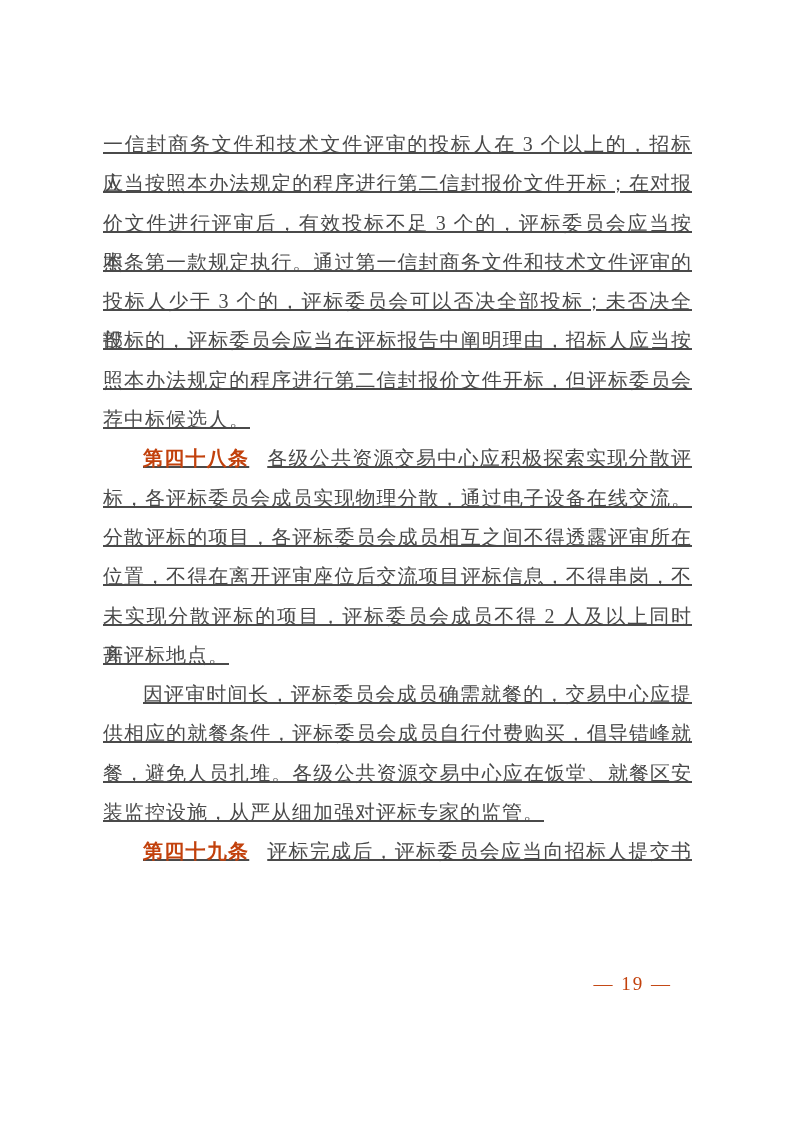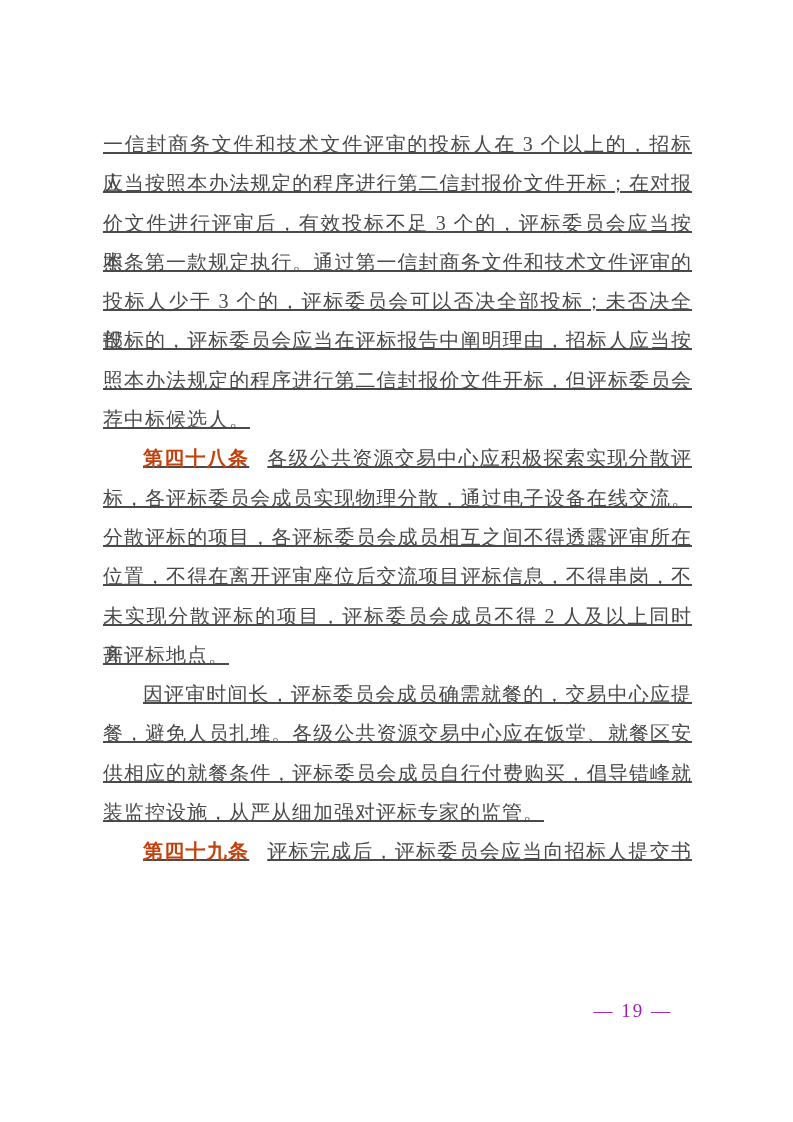--- a/index.html
+++ b/index.html
@@ -38,26 +38,26 @@
     text-indent: 40px;
   }
   .art-label {
     font-family: "Liberation Sans", "DejaVu Sans", sans-serif;
     font-weight: 700;
     color: #c2410c;
     margin-right: 18px;
   }
   .page-number {
     position: absolute;
-    top: 997px;
+    top: 970px;
     right: 121px;
     font-size: 19px;
     line-height: 28px;
     letter-spacing: 2px;
-    color: #a21caf;
+    color: #c2410c;
   }
 </style>
 </head>
 <body>
 
 <div class="page">
   <div class="text-block">
     <div class="line just">一信封商务文件和技术文件评审的投标人在 3 个以上的，招标人</div>
     <div class="line just">应当按照本办法规定的程序进行第二信封报价文件开标；在对报</div>
     <div class="line just">价文件进行评审后，有效投标不足 3 个的，评标委员会应当按照</div>
@@ -68,21 +68,21 @@
     <div class="line">荐中标候选人。</div>
     <div class="line just indent">
       <span class="art-label">第四十八条</span><span>各级公共资源交易中心应积极探索实现分散评</span>
     </div>
     <div class="line just">标，各评标委员会成员实现物理分散，通过电子设备在线交流。</div>
     <div class="line just">分散评标的项目，各评标委员会成员相互之间不得透露评审所在</div>
     <div class="line just">位置，不得在离开评审座位后交流项目评标信息，不得串岗，不</div>
     <div class="line just">未实现分散评标的项目，评标委员会成员不得 2 人及以上同时离</div>
     <div class="line">开评标地点。</div>
     <div class="line just indent">因评审时间长，评标委员会成员确需就餐的，交易中心应提</div>
+    <div class="line just">供相应的就餐条件，评标委员会成员自行付费购买，倡导错峰就</div>
     <div class="line just">餐，避免人员扎堆。各级公共资源交易中心应在饭堂、就餐区安</div>
-    <div class="line just">供相应的就餐条件，评标委员会成员自行付费购买，倡导错峰就</div>
     <div class="line">装监控设施，从严从细加强对评标专家的监管。</div>
     <div class="line just indent">
       <span class="art-label">第四十九条</span><span>评标完成后，评标委员会应当向招标人提交书</span>
     </div>
   </div>
   <div class="page-number">— 19 —</div>
 </div>
 
 </body></html>

